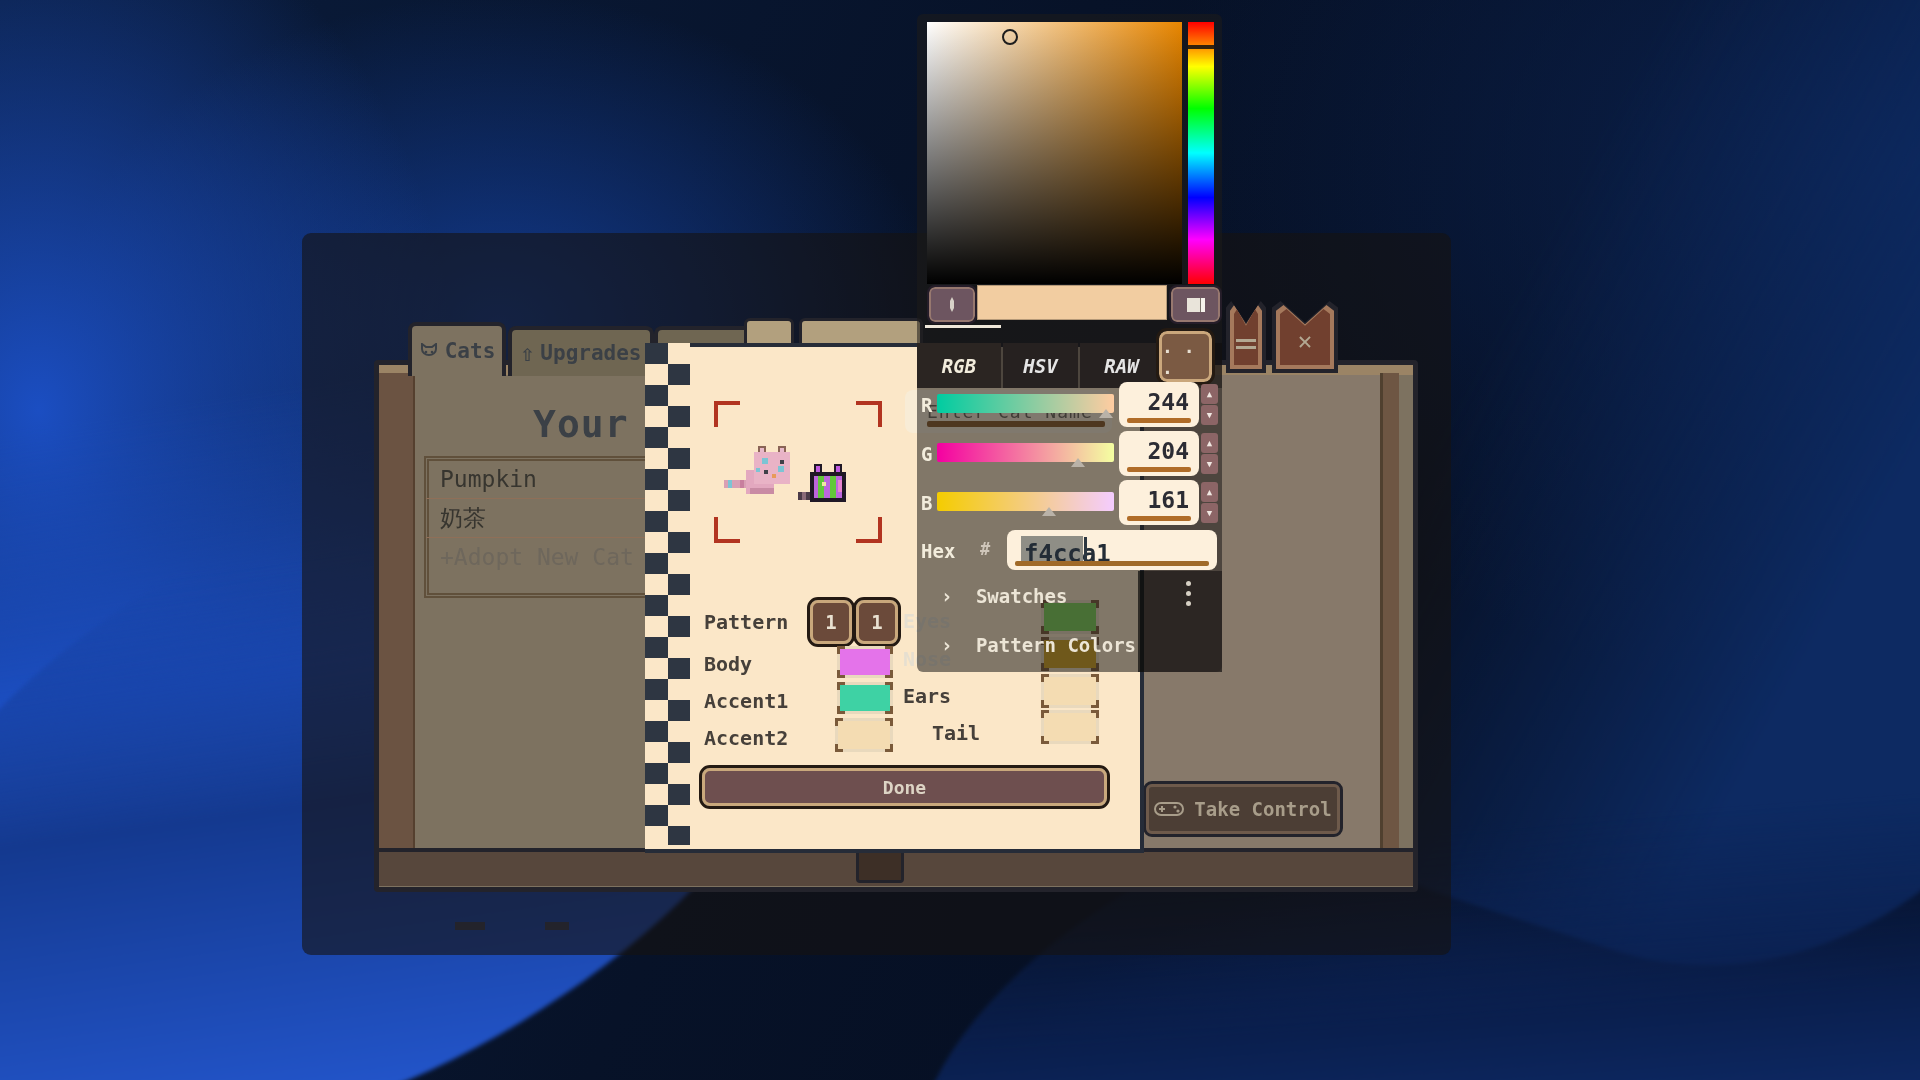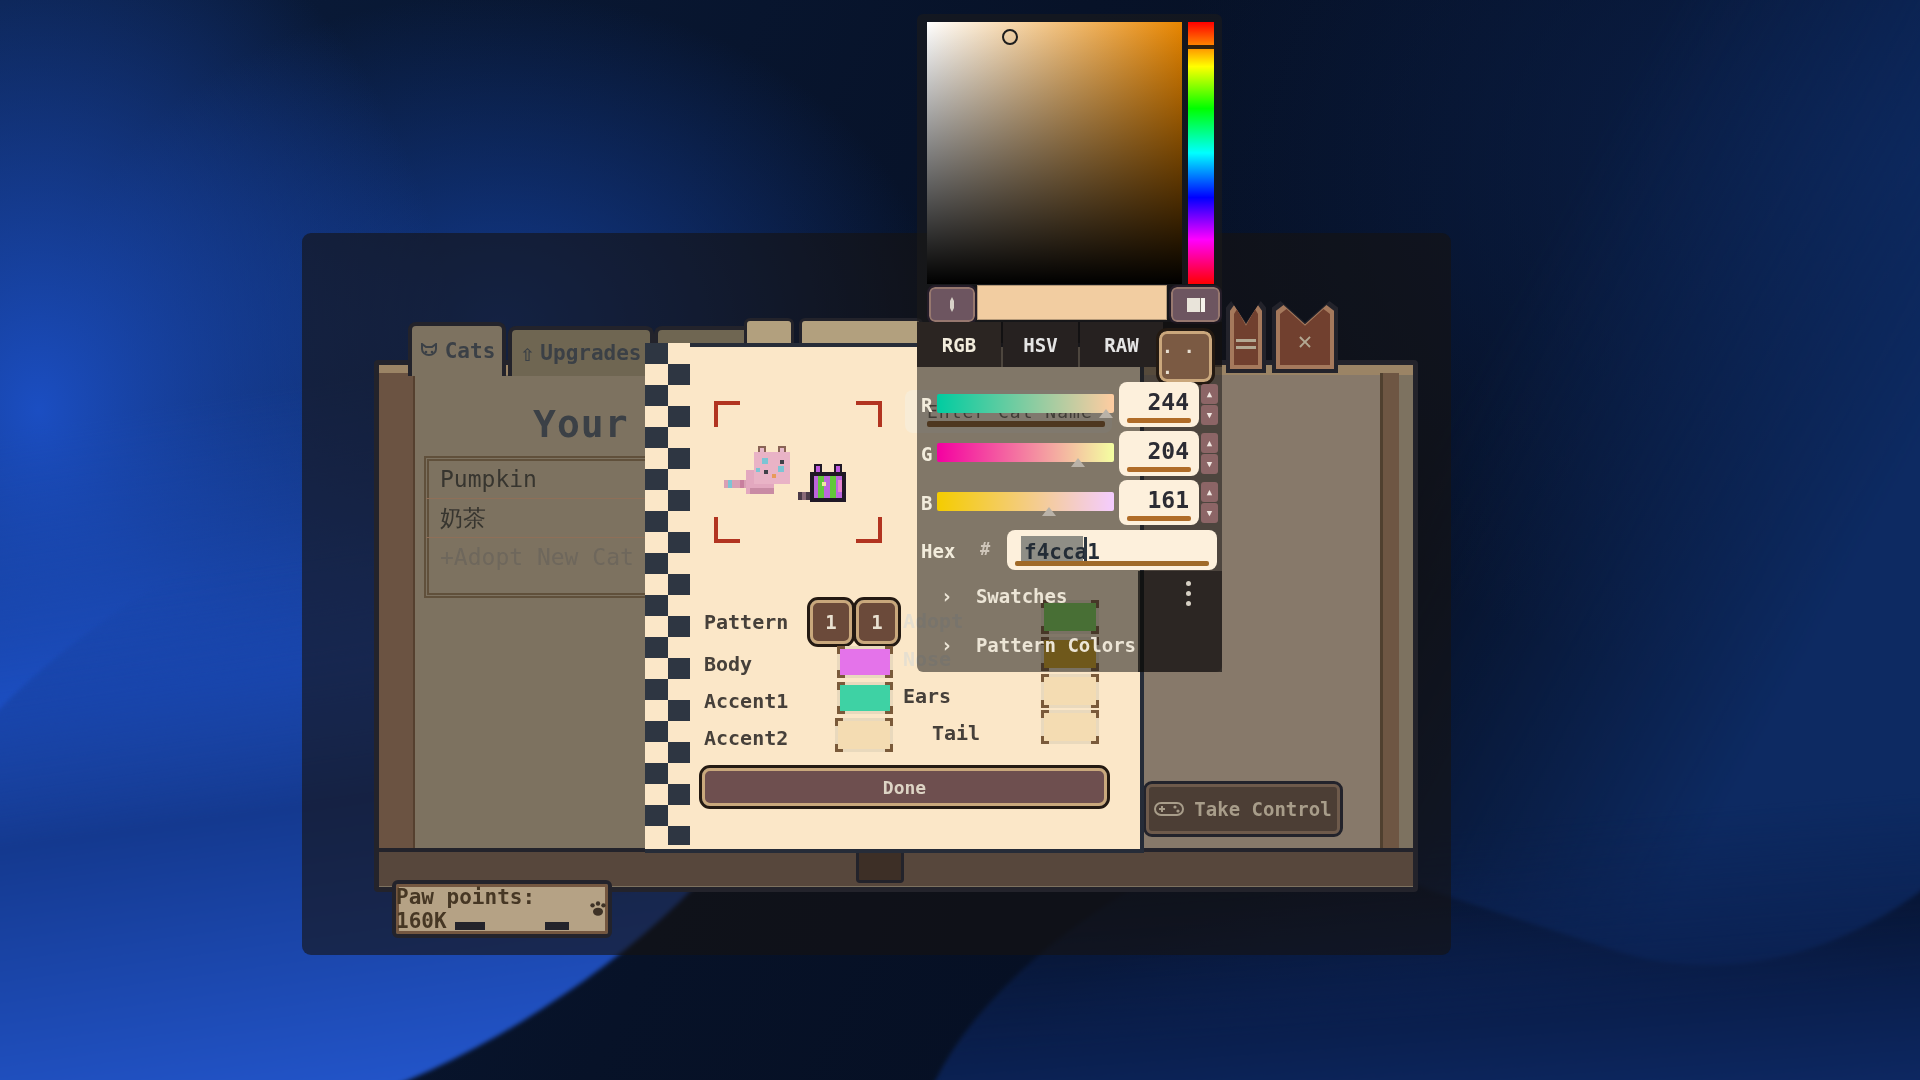--- a/index.html
+++ b/index.html
@@ -82,34 +82,34 @@
   .panel{left:917px;top:14px;width:305px;height:658px;background:rgba(30,27,25,.55);border-radius:6px;}
   .sat{left:927px;top:22px;width:255px;height:262px;
     background:linear-gradient(to bottom,rgba(0,0,0,0) 0%,#000 100%),linear-gradient(to right,#fff 0%,#e88600 100%);}
   .satRing{left:1002px;top:29px;width:12px;height:12px;border:2px solid #1d1d1d;border-radius:50%;}
   .hue{left:1188px;top:22px;width:26px;height:262px;
     background:linear-gradient(to bottom,#f00 0%,#ff0 17%,#0f0 33%,#0ff 50%,#00f 67%,#f0f 83%,#f00 100%);}
   .hueMark{left:1188px;top:45px;width:26px;height:4px;background:rgba(15,15,15,.85);}
   .pkBtn{background:#6d5560;border:2px solid #97786f;outline:2px solid #251d29;border-radius:6px;display:flex;align-items:center;justify-content:center;}
   .preview{left:977px;top:285px;width:188px;height:33px;border:1px solid rgba(0,0,0,.25);}
   .tabInd{left:925px;top:325px;width:76px;height:3px;background:#efe8da;}
-  .ptabs{left:917px;top:322px;width:305px;height:45px;background:rgba(14,11,10,.45);}
+  .ptabs{left:917px;top:343px;width:305px;height:45px;background:rgba(14,11,10,.45);font-style:italic;}
   .ptab{position:absolute;top:0;height:45px;display:flex;align-items:center;justify-content:center;font-size:19px;font-weight:bold;}
   .ptabSel{background:#2b2522;color:#f2ecdc;}
   .ptabUn{background:#262120;color:#e5e5e5;}
   .moreBtn{left:1159px;top:331px;width:47px;height:45px;background:#7b5a43;border:3px solid #caa77c;outline:3px solid #241a12;border-radius:8px;color:#e8e0d2;font-weight:bold;font-size:18px;display:flex;align-items:center;justify-content:center;}
   .chLab{font-size:19px;font-weight:bold;color:#f2ecdc;}
   .bar{width:177px;height:19px;border-radius:2px;}
   .tri{width:0;height:0;border-left:7px solid transparent;border-right:7px solid transparent;border-bottom:9px solid #b9b2a8;}
   .valBox{width:80px;height:45px;background:#fdf0dc;border-radius:8px;color:#2c2c34;font-size:23px;font-weight:bold;text-align:right;line-height:40px;padding-right:10px;box-sizing:border-box;}
   .valBar{width:64px;height:5px;background:#b06c28;border-radius:2px;}
   .spin{width:17px;height:20px;background:#8c6566;border-radius:3px;color:#f0e7e1;font-size:9px;display:flex;align-items:center;justify-content:center;}
   .hexBox{left:1007px;top:530px;width:210px;height:40px;background:#fdf0dc;border-radius:8px;}
   .hexSel{left:1021px;top:536px;width:62px;height:28px;background:#8f8e86;}
-  .hexTxt{left:1024px;top:540px;font-size:21px;font-weight:bold;color:#232c36;}
+  .hexTxt{left:1024px;top:540px;font-size:24px;font-weight:bold;color:#232c36;}
   .hexCur{left:1084px;top:537px;width:3px;height:27px;background:#2c3640;}
   .hexBar{left:1015px;top:561px;width:194px;height:5px;background:#a06a28;border-radius:2px;}
   .secLab{font-size:19px;font-weight:bold;color:#ece5d6;}
   .dot{width:5px;height:5px;border-radius:50%;background:#d6d0c4;margin-bottom:5px;}
 </style>
 </head>
 <body>
 
 <div id="screen">
 
@@ -176,29 +176,20 @@
   </div>
 
   <div class="abs takeCtl">
     <svg width="30" height="20" viewBox="0 0 30 20">
       <rect x="1" y="4" width="28" height="12" rx="6" fill="none" stroke="#a89d8a" stroke-width="2"></rect>
       <path d="M8 7 L8 13 M5 10 L11 10" stroke="#a89d8a" stroke-width="2"></path>
       <circle cx="21" cy="8" r="1.6" fill="#a89d8a"></circle>
         <circle cx="24" cy="12" r="1.6" fill="#a89d8a"></circle>
     </svg>
     <span>Take Control</span>
-  </div>
-  <div class="abs pawSign">
-    <span>Paw points: 160K</span>
-    <svg width="22" height="20" viewBox="0 0 22 20">
-      <circle cx="5" cy="6" r="2.4" fill="#3e3226"></circle>
-        <circle cx="11" cy="4" r="2.4" fill="#3e3226"></circle>
-        <circle cx="17" cy="6" r="2.4" fill="#3e3226"></circle>
-      <ellipse cx="11" cy="13" rx="5.5" ry="4.5" fill="#3e3226"></ellipse>
-    </svg>
   </div>
   <div class="abs notch" style="left:455px;top:922px;width:30px;"></div>
   <div class="abs notch" style="left:545px;top:922px;width:24px;"></div>
 
   <div class="abs note"></div>
   <div class="abs tornA"></div>
   <div class="abs tornB"></div>
 
   <div class="abs brk brkTL" style="left:714px;top:401px;"></div>
   <div class="abs brk brkTR" style="left:856px;top:401px;"></div>
@@ -258,21 +249,21 @@
   </div>
   <div class="abs nlabel" style="left:704px;top:689px;">Accent1</div>
   <div class="abs swatch" style="left:837px;top:682px;width:50px;height:26px;">
     <div class="swatchIn" style="background: rgb(62, 210, 164);"></div>
   </div>
   <div class="abs nlabel" style="left:704px;top:726px;">Accent2</div>
   <div class="abs swatch" style="left:835px;top:718px;width:52px;height:28px;">
     <div class="swatchIn" style="background: rgb(244, 220, 178);"></div>
   </div>
 
-  <div class="abs nlabelLight" style="left:903px;top:609px;">Adopt</div>
+  <div class="abs nlabelLight" style="left:903px;top:609px;">Eyes</div>
   <div class="abs swatch" style="left:1041px;top:600px;width:52px;height:28px;">
     <div class="swatchIn" style="background: rgb(125, 212, 87);"></div>
   </div>
   <div class="abs nlabelLight" style="left:903px;top:647px;">Nose</div>
   <div class="abs swatch" style="left:1041px;top:637px;width:52px;height:28px;">
     <div class="swatchIn" style="background: rgb(210, 163, 30);"></div>
   </div>
   <div class="abs nlabel" style="left:903px;top:684px;">Ears</div>
   <div class="abs swatch" style="left:1041px;top:674px;width:52px;height:28px;">
     <div class="swatchIn" style="background: rgb(244, 220, 178);"></div>

